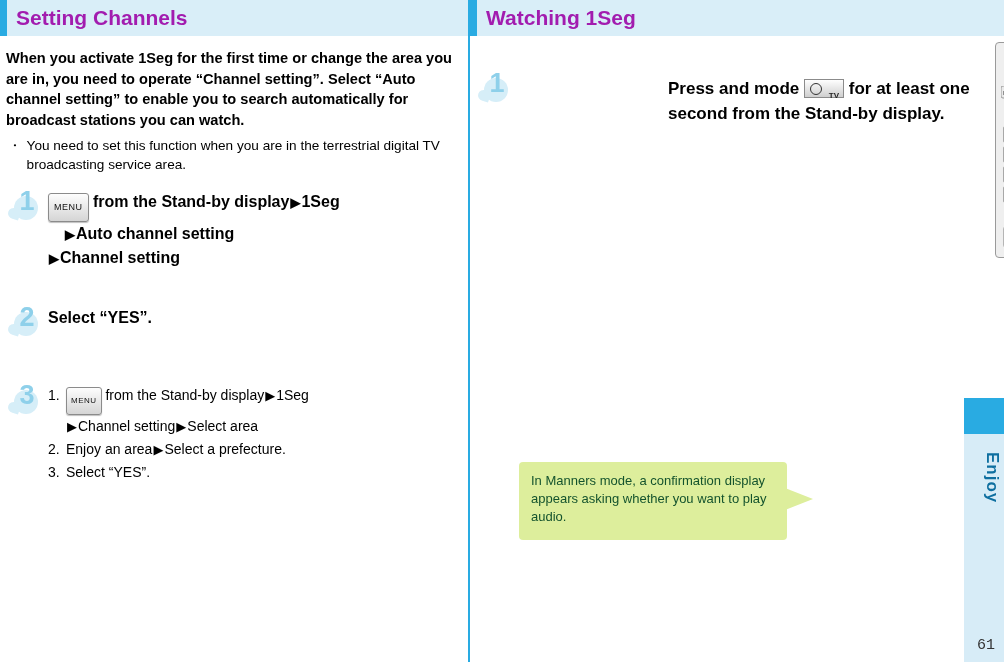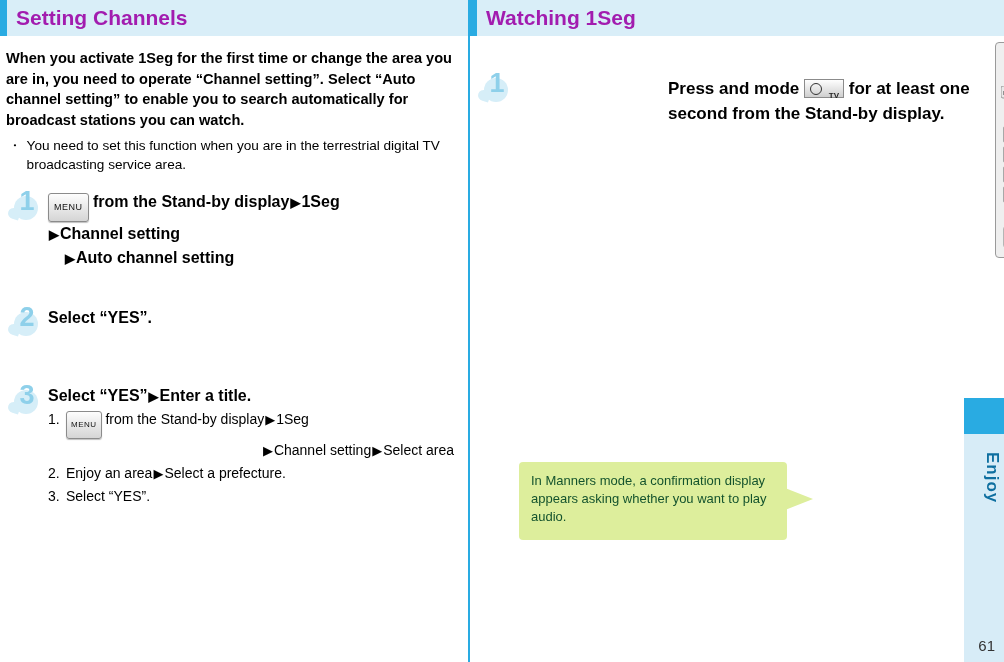--- a/index.html
+++ b/index.html
@@ -65,21 +65,21 @@
   .tri{color:#000;font-size:13px;display:inline-block;margin:0 1px;}
 
   
   .subhead{
     color:#29abe2;font-size:14px;font-weight:bold;margin:16px 0 4px 0;
   }
   .sublist{font-size:14px;line-height:22px;}
   .sublist .li{display:flex;}
   .sublist .li .n{width:18px;flex:none;}
   .sublist .li .t{flex:1;}
-  .sublist .indent{padding-left:18px;text-align:right;}
+  .sublist .indent{padding-left:18px;}
 
   
   .right-body{position:relative;}
   .r-step-num{position:absolute;left:6px;top:34px;width:40px;height:36px;}
   .r-step-num .ball{
     position:absolute;left:8px;top:8px;width:24px;height:24px;border-radius:50%;
     background:#d6eef8;
   }
   .r-step-num .ball:after{
     content:"";position:absolute;left:-6px;top:12px;width:12px;height:11px;
@@ -148,21 +148,21 @@
   }
   .edge-tab-top{
     position:absolute;right:0;top:398px;width:40px;height:36px;background:#29abe2;
   }
   .edge-label{
     position:absolute;right:2px;top:452px;width:36px;
     writing-mode:vertical-rl;font-size:17px;font-weight:bold;color:#0e6fa0;
     letter-spacing:1px;
   }
   .page-no{
-    position:absolute;right:9px;bottom:8px;font-size:15px;color:#333;
+    position:absolute;right:9px;bottom:8px;font-size:15px;color:#333;font-family:Liberation Mono, monospace;
   }
 </style>
 </head>
 <body>
 
 <div class="left-col">
 
   <div class="hdr">
     <div class="hdr-bar"></div>
     <div class="hdr-title">Setting Channels</div>
@@ -177,40 +177,37 @@
       <span class="btxt">You need to set this function when you are in the terrestrial digital TV broadcasting service area.</span>
     </div>
 
     <div class="step">
       <div class="step-num">
         <div class="ball"></div>
         <div class="digit">1</div>
       </div>
       <div class="step-text">
         <span class="menu-key">MENU</span><span> from the Stand-by display</span><span class="tri">▶</span><span>1Seg</span>
+        <span class="l2" style="padding-left:16px;"><span class="tri">▶</span><span>Auto channel setting</span></span>
         <span class="l2"><span class="tri">▶</span><span>Channel setting</span></span>
-        <span class="l2" style="padding-left:16px;"><span class="tri">▶</span><span>Auto channel setting</span></span>
       </div>
     </div>
 
     <div class="step" style="margin-top:36px;">
       <div class="step-num">
         <div class="ball"></div>
         <div class="digit">2</div>
       </div>
       <div class="step-text">Select “YES”.</div>
     </div>
 
     <div class="step" style="margin-top:44px;">
       <div class="step-num">
         <div class="ball"></div>
         <div class="digit">3</div>
-      </div>
-      <div class="step-text">
-        <span>Select “YES”</span><span class="tri">▶</span><span>Enter a title.</span>
       </div>
 
 
       <div class="sublist">
         <div class="li">
           <span class="n">1.</span>
           <span class="t">
             <span class="menu-key small">MENU</span><span> from the Stand-by display</span><span class="tri">▶</span><span>1Seg</span>
           </span>
         </div>

